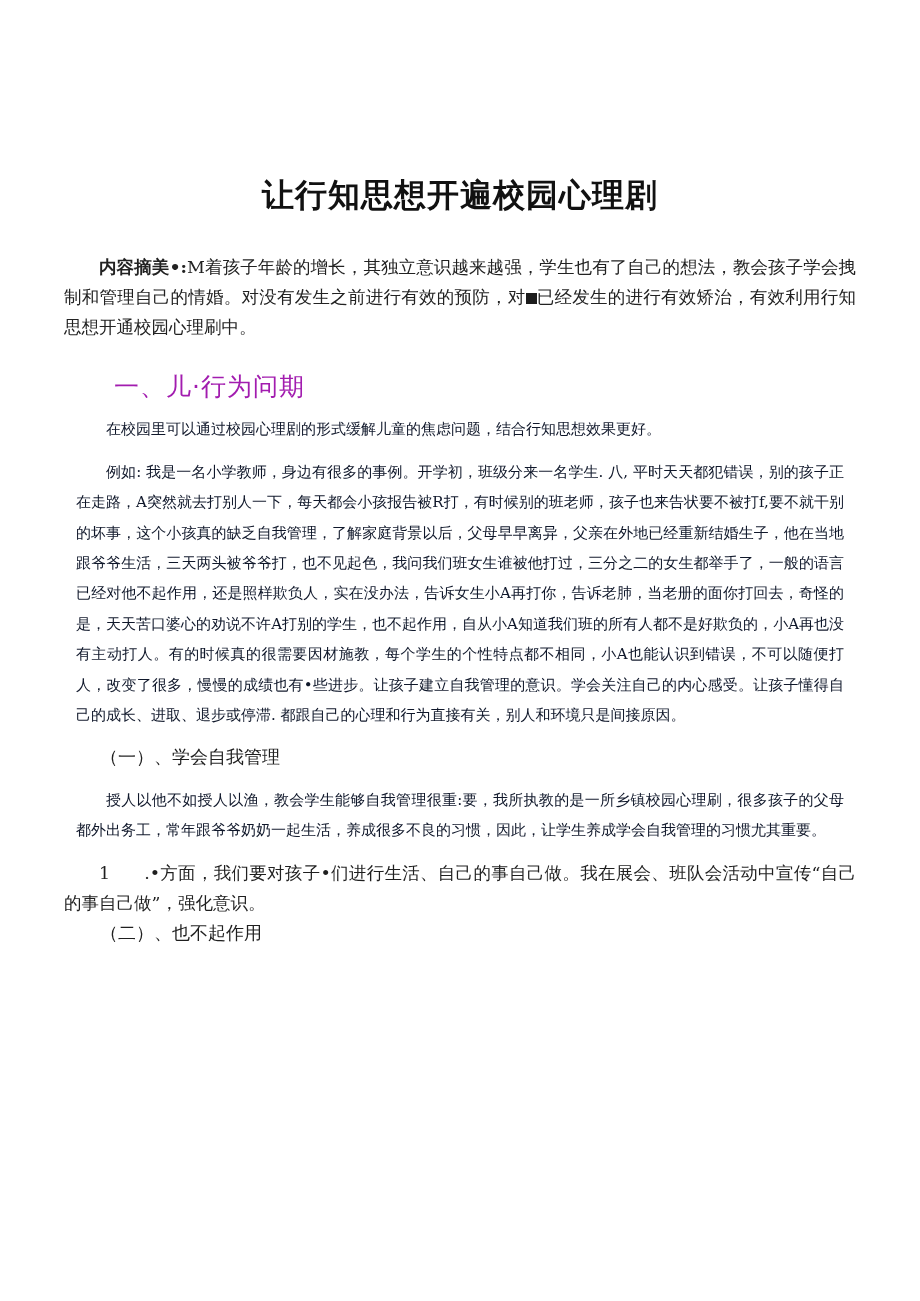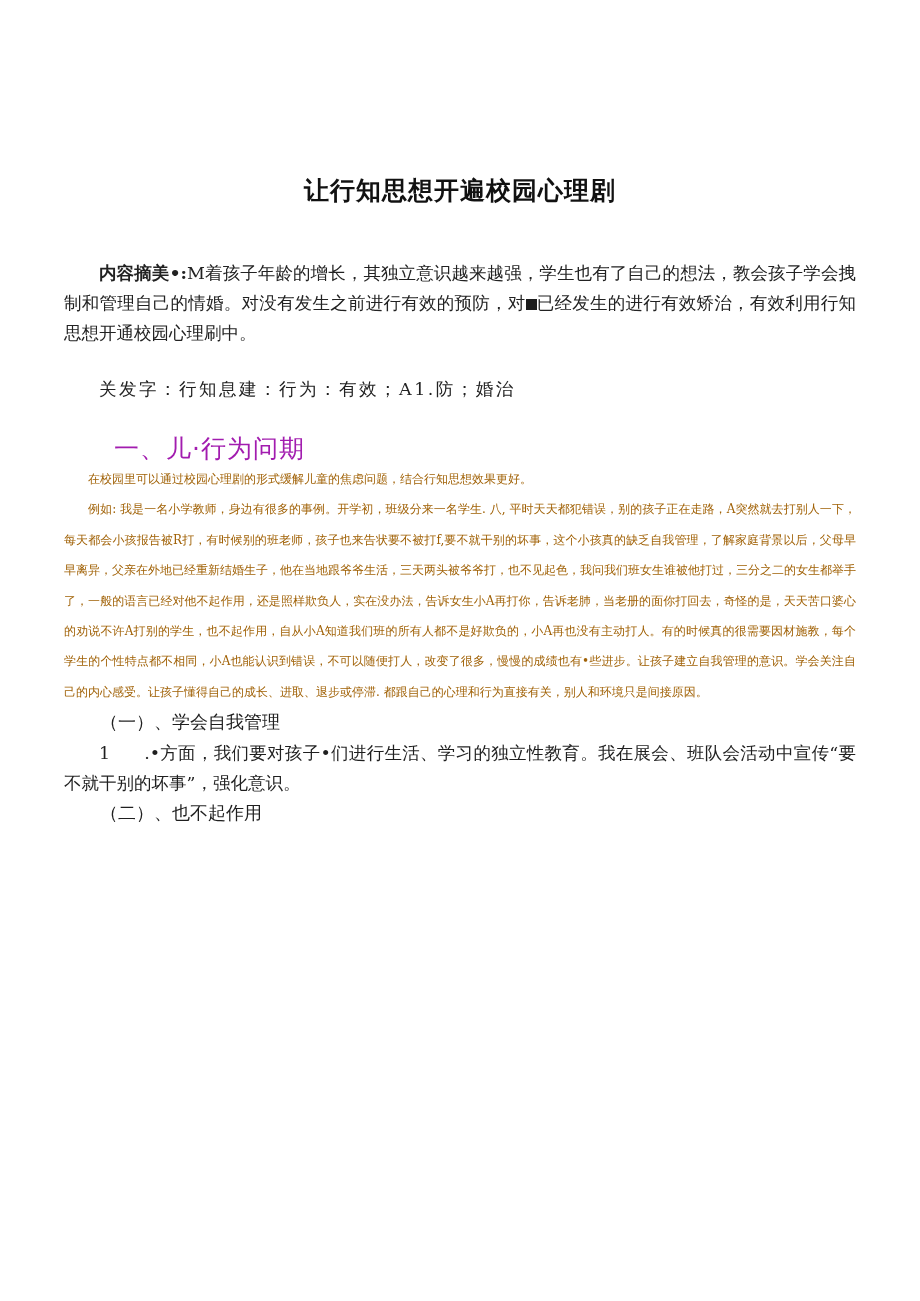--- a/index.html
+++ b/index.html
@@ -32,31 +32,31 @@
     left: 64px;
     top: 0;
     width: 792px;
   }
 
   
   .doc-title {
     text-align: center;
     font-family: "DejaVu Sans", "Liberation Sans", sans-serif;
     font-weight: bold;
-    font-size: 25px;
+    font-size: 32px;
     letter-spacing: 1px;
     color: #111111;
     margin: 0;
     padding-top: 176px;
     line-height: 1.2;
   }
 
   
   .abstract {
-    margin-top: 52px;
+    margin-top: 38px;
     font-size: 17.5px;
     line-height: 30px;
     text-align: justify;
     text-justify: inter-ideograph;
     text-indent: 2em;
     color: #222222;
   }
   .abstract .lbl {
     font-weight: bold;
   }
@@ -78,27 +78,27 @@
     font-weight: normal;
     color: #a21caf;
     margin: 30px 0 0 0;
     text-indent: 2em;
     line-height: 30px;
     letter-spacing: 1px;
   }
 
   
   .p {
-    font-size: 12px;
+    font-size: 15px;
     line-height: 30.4px;
     text-align: justify;
     text-justify: inter-ideograph;
     text-indent: 2em;
-    margin: 0;
-    color: #a16207;
+    margin: 12px;
+    color: #0f172a;
   }
 
   
   .h2 {
     font-size: 18px;
     line-height: 30.4px;
     text-indent: 2em;
     margin: 0;
     color: #1f1f1f;
   }
@@ -128,31 +128,31 @@
 </head>
 <body>
 
 <div class="page">
   <div class="col">
 
     <h1 class="doc-title">让行知思想开遍校园心理剧</h1>
 
     <p class="abstract"><span class="lbl">内容摘美•:</span><span>M着孩子年龄的增长，其独立意识越来越强，学生也有了自己的想法，教会孩子学会拽制和管理自己的情婚。对没有发生之前进行有效的预防，对</span><span class="blk"></span><span>已经发生的进行有效矫治，有效利用行知思想开通校园心理刷中。</span></p>
 
-    <p class="keywords">关发字：行知息建：行为：有效；A1.防；婚治</p>
 
     <h2 class="h1">一、儿·行为问期</h2>
 
     <p class="p">在校园里可以通过校园心理剧的形式缓解儿童的焦虑问题，结合行知思想效果更好。</p>
 
     <p class="p">例如: 我是一名小学教师，身边有很多的事例。开学初，班级分来一名学生. 八, 平时天天都犯错误，别的孩子正在走路，A突然就去打别人一下，每天都会小孩报告被R打，有时候别的班老师，孩子也来告状要不被打f,要不就干别的坏事，这个小孩真的缺乏自我管理，了解家庭背景以后，父母早早离异，父亲在外地已经重新结婚生子，他在当地跟爷爷生活，三天两头被爷爷打，也不见起色，我问我们班女生谁被他打过，三分之二的女生都举手了，一般的语言已经对他不起作用，还是照样欺负人，实在没办法，告诉女生小A再打你，告诉老肺，当老册的面你打回去，奇怪的是，天天苦口婆心的劝说不许A打别的学生，也不起作用，自从小A知道我们班的所有人都不是好欺负的，小A再也没有主动打人。有的时候真的很需要因材施教，每个学生的个性特点都不相同，小A也能认识到错误，不可以随便打人，改变了很多，慢慢的成绩也有•些进步。让孩子建立自我管理的意识。学会关注自己的内心感受。让孩子懂得自己的成长、进取、退步或停滞. 都跟自己的心理和行为直接有关，别人和环境只是间接原因。</p>
 
     <p class="h2">（一）、学会自我管理</p>
 
+    <p class="p">授人以他不如授人以渔，教会学生能够自我管理很重:要，我所执教的是一所乡镇校园心理刷，很多孩子的父母都外出务工，常年跟爷爷奶奶一起生活，养成很多不良的习惯，因此，让学生养成学会自我管理的习惯尤其重要。</p>
 
-    <p class="numitem"><span>1</span><span class="gap"></span><span>.•方面，我们要对孩子•们进行生活、学习的独立性教育。我在展会、班队会活动中宣传“要不就干别的坏事”，强化意识。</span></p>
+    <p class="numitem"><span>1</span><span class="gap"></span><span>.•方面，我们要对孩子•们进行生活、自己的事自己做。我在展会、班队会活动中宣传“自己的事自己做”，强化意识。</span></p>
 
 
     <p class="h2">（二）、也不起作用</p>
 
 
   </div>
 </div>
 
 </body></html>

